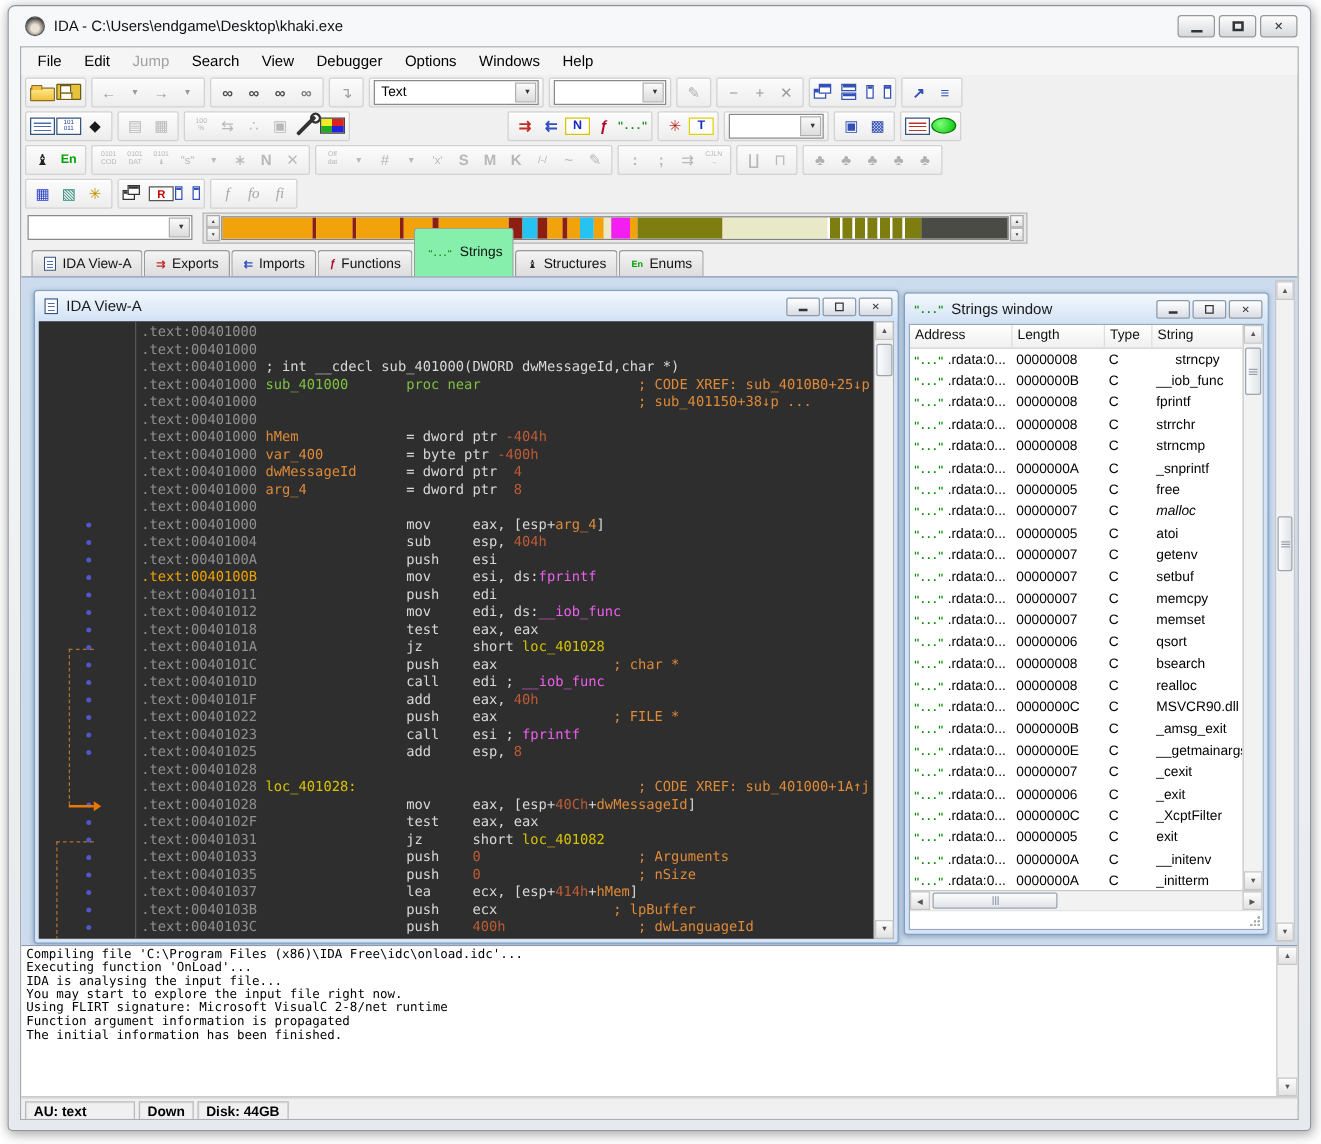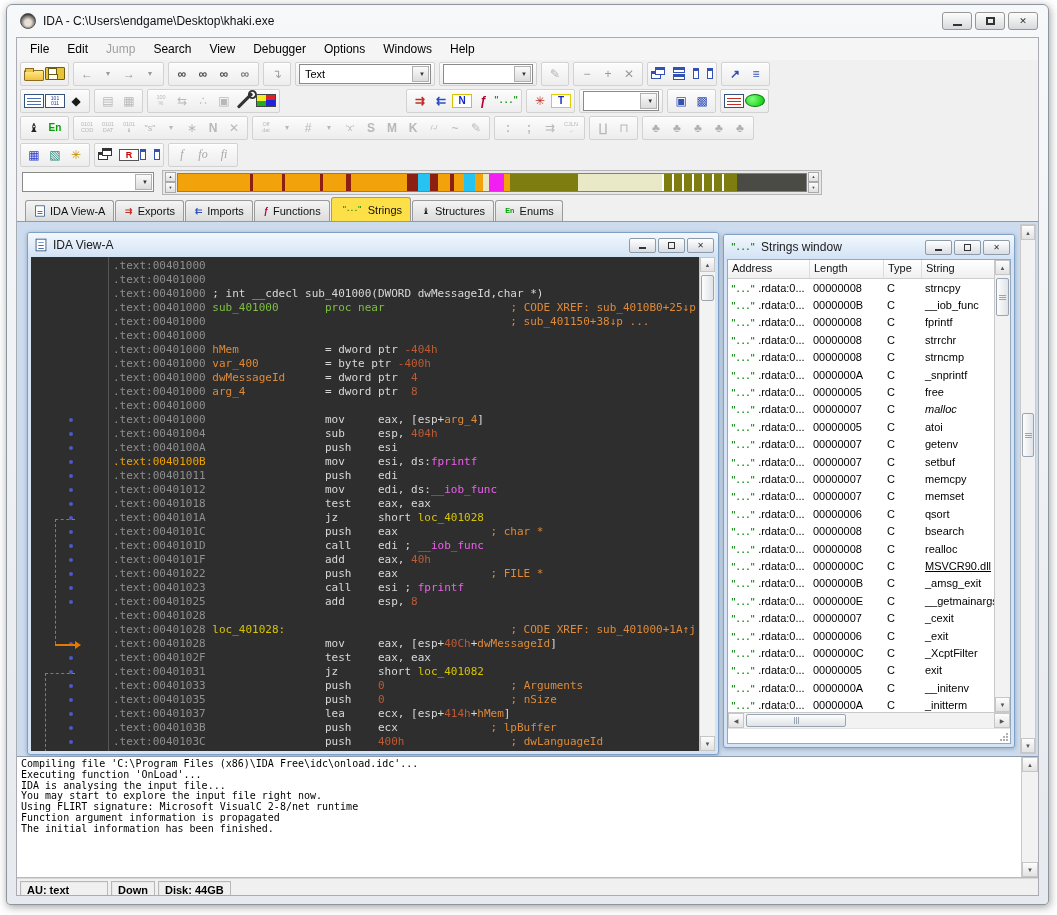--- a/index.html
+++ b/index.html
@@ -51,21 +51,21 @@
 .icw-v i:last-child{right:0;top:1px;width:6px;height:11px}
 .ml{white-space:pre-line;font-size:5.5px;line-height:5.5px;text-align:center}
 .navrow{height:28px;display:flex;align-items:center;padding-left:5px}
 .nav-band-wrap{display:flex;align-items:center;margin-left:8px;border:1px solid #b5b5b5;background:#e8e8e8;padding:1px}
 .nav-band{height:19px;display:flex;border:1px solid #808080;overflow:hidden;width:630px}
 .nav-band span{height:100%}
 .spin{width:11px;height:21px;display:flex;flex-direction:column;margin:0 1px}
 .spin b{flex:1;border:1px solid #aaa;background:linear-gradient(#fcfcfc,#e0e0e0);font-size:4px;color:#444;display:flex;align-items:center;justify-content:center;font-weight:normal}
 .tabrow{height:25px;display:flex;align-items:flex-end;padding-left:8px;position:relative}
 .tab{display:flex;align-items:center;gap:4px;height:21px;padding:0 8px;font-size:11px;color:#111;background:linear-gradient(#f4f4f4,#dcdcdc);border:1px solid #9a9a9a;border-bottom:none;border-radius:3px 3px 0 0;margin-right:1px;position:relative}
-.tab.active{background:#fde047;height:24px;z-index:3}
+.tab.active{background:#86efac;height:39px;z-index:3}
 .tab .ti{transform:scale(.8)}
 .mdi{position:relative;height:536px;background:#ccdcee;border-top:1px solid #8f9bab;border-bottom:1px solid #8f9bab;overflow:hidden}
 .child{position:absolute;background:#d5e3f4;border:1px solid #7fa0c5;border-radius:3px;box-shadow:0 1px 4px rgba(60,80,110,.4)}
 .ctbar{height:24px;display:flex;align-items:center;padding:0 4px 0 7px;background:linear-gradient(#f3f8fd,#d2e2f5);border-radius:2px 2px 0 0;font-size:12px;color:#1a1a1a}
 .ctbar .tt{margin-left:6px}
 .cbtns{margin-left:auto;display:flex;gap:2px}
 .cbtn{width:27px;height:15px;border:1px solid #8e9aa8;border-radius:2px;background:linear-gradient(#fff,#d8dde4);display:flex;align-items:center;justify-content:center;font-size:8px;color:#333}
 .cbtn .g-min{width:7px;border-bottom-width:2px;margin-top:5px}
 .cbtn .g-max{width:7px;height:7px;border-width:1.5px}
 .dcontent{position:absolute;left:3px;right:3px;top:24px;bottom:3px;background:#2e2e2e;display:flex;overflow:hidden}
@@ -468,21 +468,21 @@
                 <span class="shc" style="width:82px">Address</span>
                 <span class="shc" style="width:74px">Length</span>
                 <span class="shc" style="width:38px">Type</span>
                 <span class="shc" style="flex:1;border-right:none">String</span>
               </div>
               <div class="srows" id="srows">
                   <div class="srow">
                     <span class="sc" style="width: 82px;"><span class="ic-str">"..."</span> .rdata:0...</span>
                     <span class="sc" style="width: 74px;">00000008</span>
                     <span class="sc" style="width: 38px;">C</span>
-                    <span class="sc" style="flex: 1 1 0%;">strncpy</span>
+                    <span class="sc" style="flex: 1 1 0%; text-align: center;">strncpy</span>
                   </div>
                   <div class="srow">
                     <span class="sc" style="width: 82px;"><span class="ic-str">"..."</span> .rdata:0...</span>
                     <span class="sc" style="width: 74px;">0000000B</span>
                     <span class="sc" style="width: 38px;">C</span>
                     <span class="sc" style="flex: 1 1 0%;">__iob_func</span>
                   </div>
                   <div class="srow">
                     <span class="sc" style="width: 82px;"><span class="ic-str">"..."</span> .rdata:0...</span>
                     <span class="sc" style="width: 74px;">00000008</span>
@@ -564,21 +564,21 @@
                   <div class="srow">
                     <span class="sc" style="width: 82px;"><span class="ic-str">"..."</span> .rdata:0...</span>
                     <span class="sc" style="width: 74px;">00000008</span>
                     <span class="sc" style="width: 38px;">C</span>
                     <span class="sc" style="flex: 1 1 0%;">realloc</span>
                   </div>
                   <div class="srow">
                     <span class="sc" style="width: 82px;"><span class="ic-str">"..."</span> .rdata:0...</span>
                     <span class="sc" style="width: 74px;">0000000C</span>
                     <span class="sc" style="width: 38px;">C</span>
-                    <span class="sc" style="flex: 1 1 0%; text-decoration: underline;">MSVCR90.dll</span>
+                    <span class="sc" style="flex: 1 1 0%;">MSVCR90.dll</span>
                   </div>
                   <div class="srow">
                     <span class="sc" style="width: 82px;"><span class="ic-str">"..."</span> .rdata:0...</span>
                     <span class="sc" style="width: 74px;">0000000B</span>
                     <span class="sc" style="width: 38px;">C</span>
                     <span class="sc" style="flex: 1 1 0%;">_amsg_exit</span>
                   </div>
                   <div class="srow">
                     <span class="sc" style="width: 82px;"><span class="ic-str">"..."</span> .rdata:0...</span>
                     <span class="sc" style="width: 74px;">0000000E</span>

